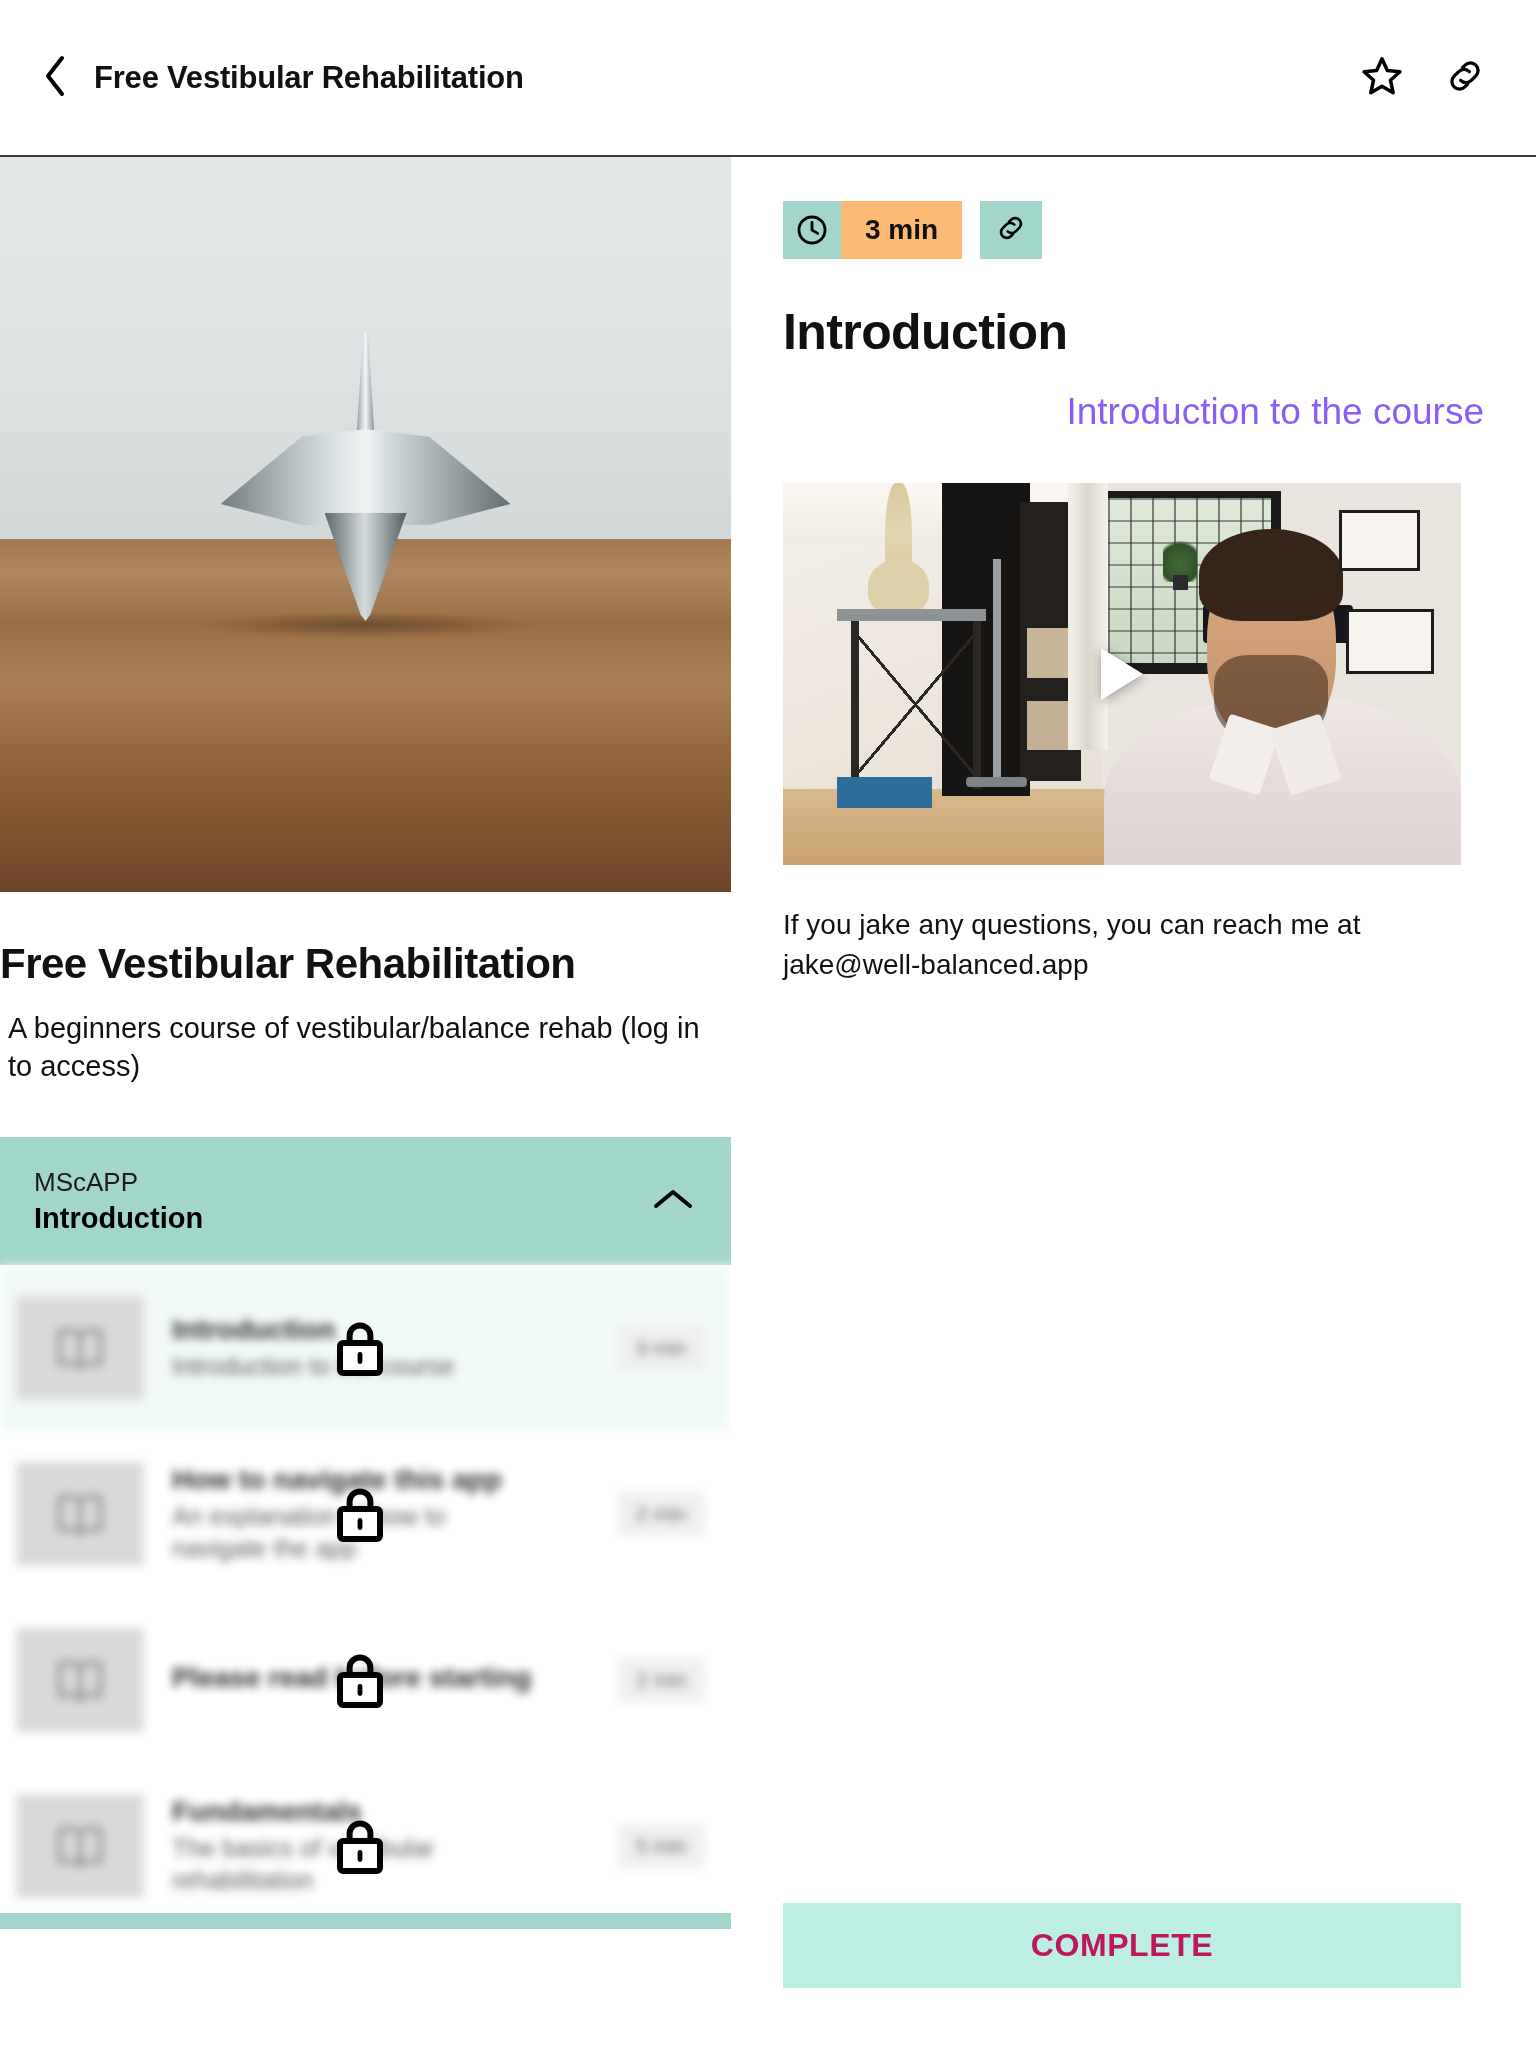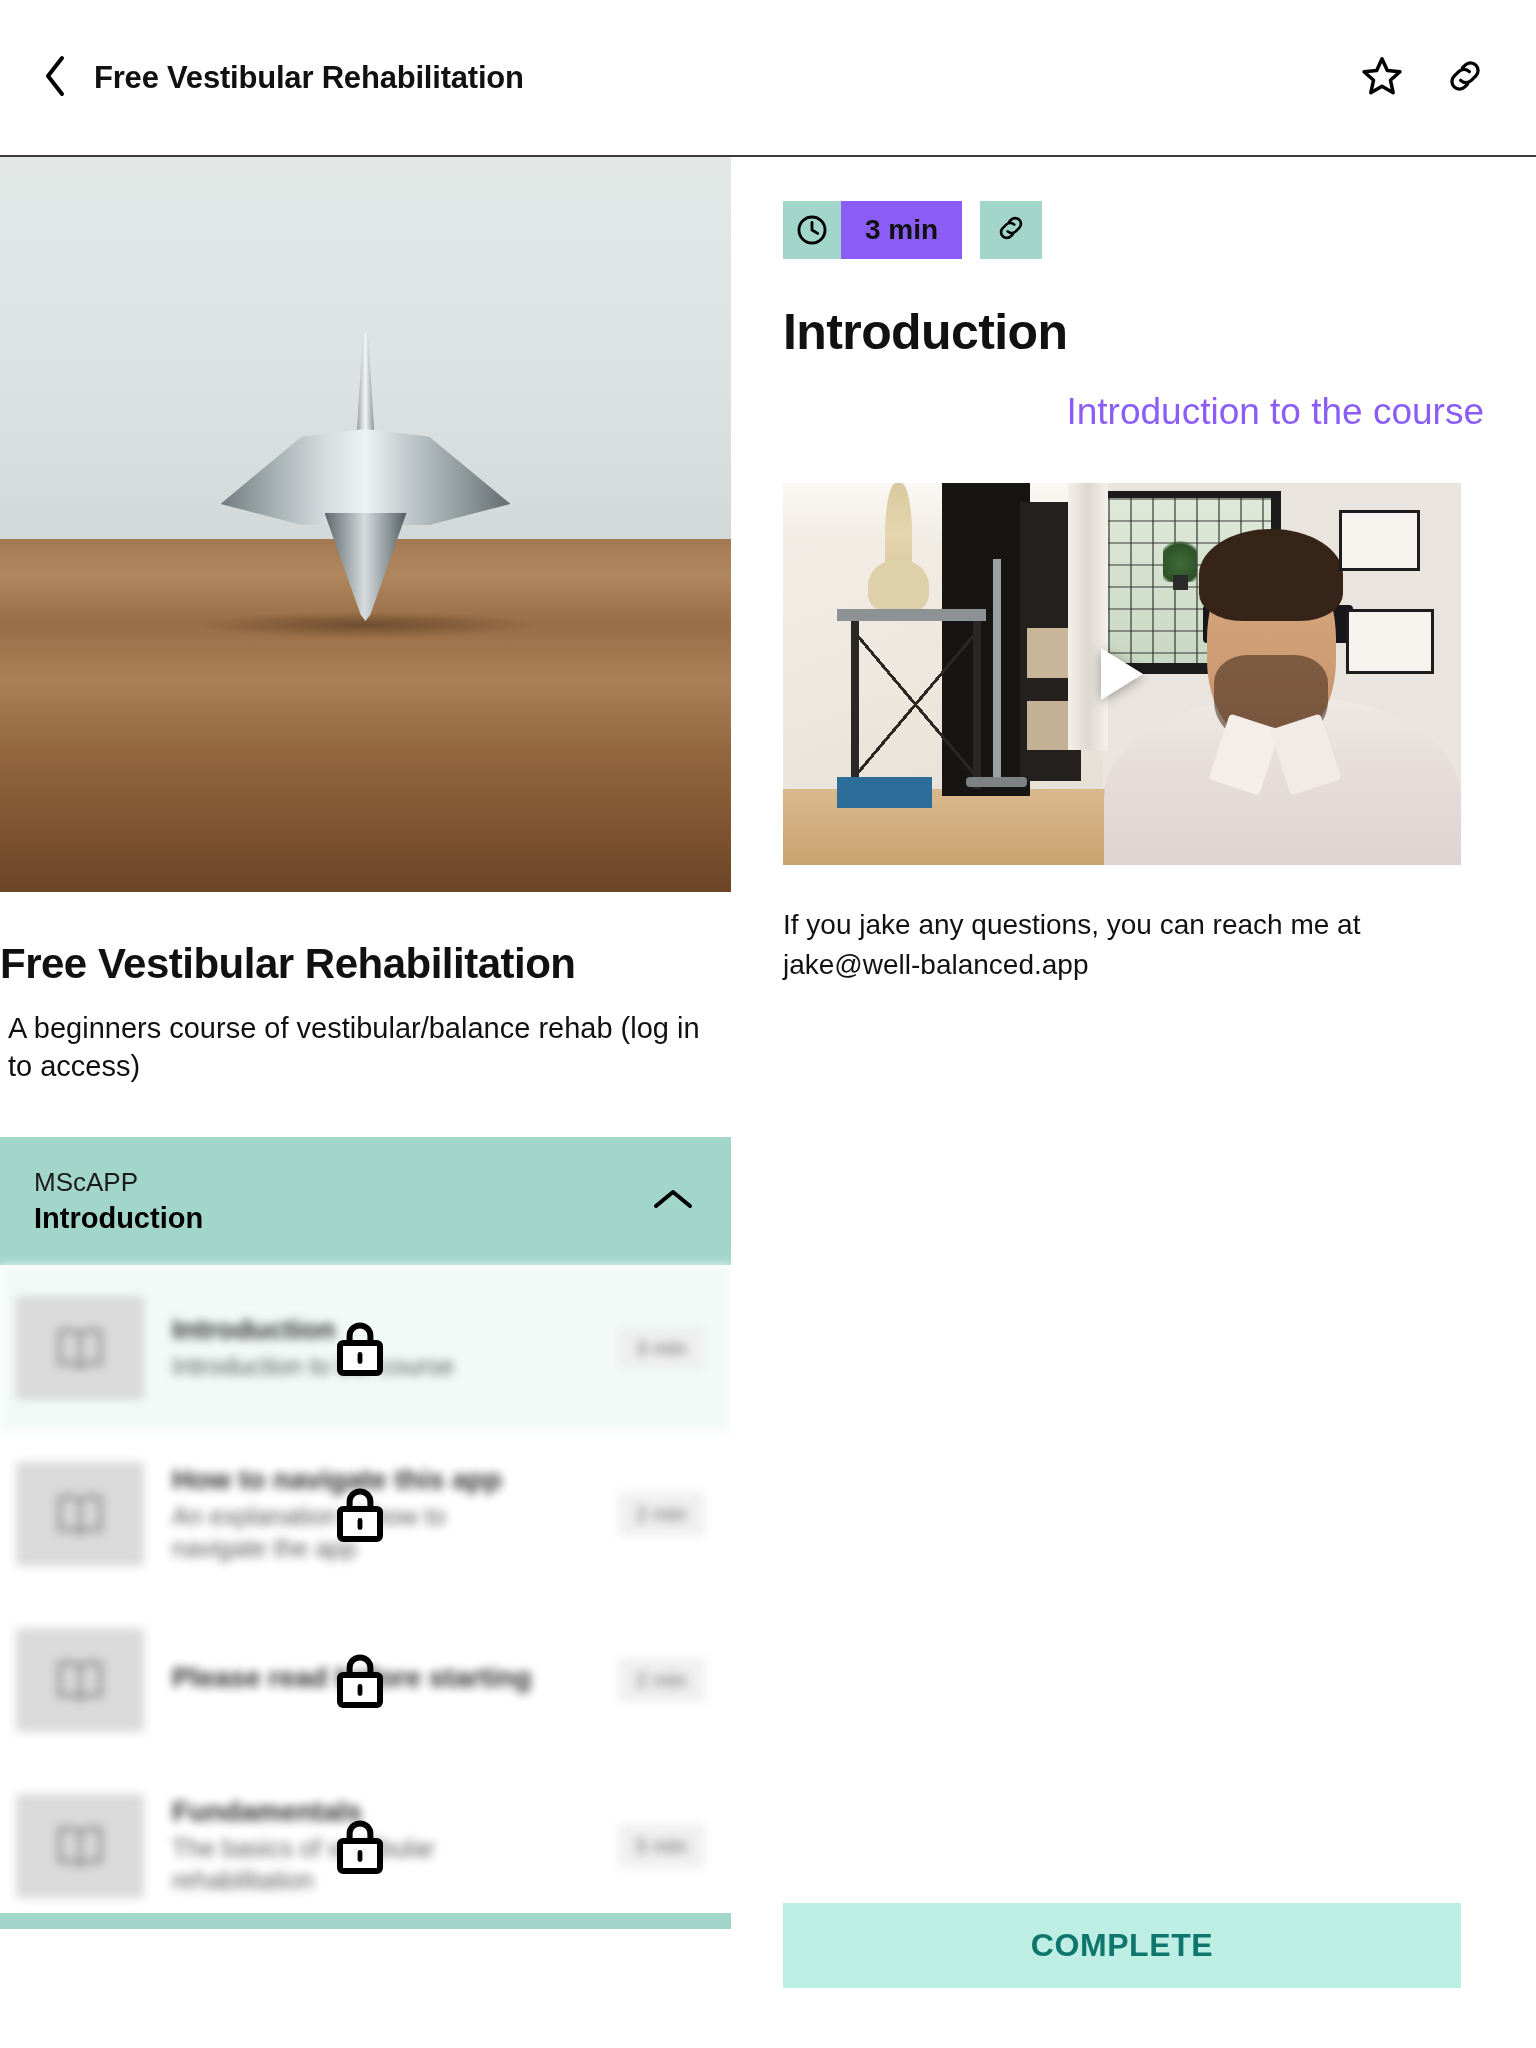--- a/index.html
+++ b/index.html
@@ -210,21 +210,21 @@
   }
 
   
   .badges { display: flex; align-items: center; gap: 18px; }
   .dur-badge { display: flex; align-items: stretch; height: 58px; }
   .dur-badge .ic {
     width: 58px; background: #a3d6ca;
     display: flex; align-items: center; justify-content: center;
   }
   .dur-badge .txt {
-    background: #8b5cf6;
+    background: #fdba74;
     display: flex; align-items: center;
     padding: 0 24px;
     font-size: 28px;
     font-weight: 700;
     color: #111111;
   }
   .link-badge {
     width: 62px; height: 58px;
     background: #a3d6ca;
     display: flex; align-items: center; justify-content: center;
@@ -353,21 +353,21 @@
     position: absolute;
     left: 52px;
     bottom: 60px;
     width: 678px;
     height: 85px;
     background: #bdeee4;
     display: flex; align-items: center; justify-content: center;
     font-size: 32px;
     font-weight: 700;
     letter-spacing: 0.6px;
-    color: #0f766e;
+    color: #be185d;
     cursor: pointer;
     border: none;
     font-family: "Liberation Sans", sans-serif;
   }
 </style>
 </head>
 <body>
 
 <div class="appbar">
   <div class="back-btn">

